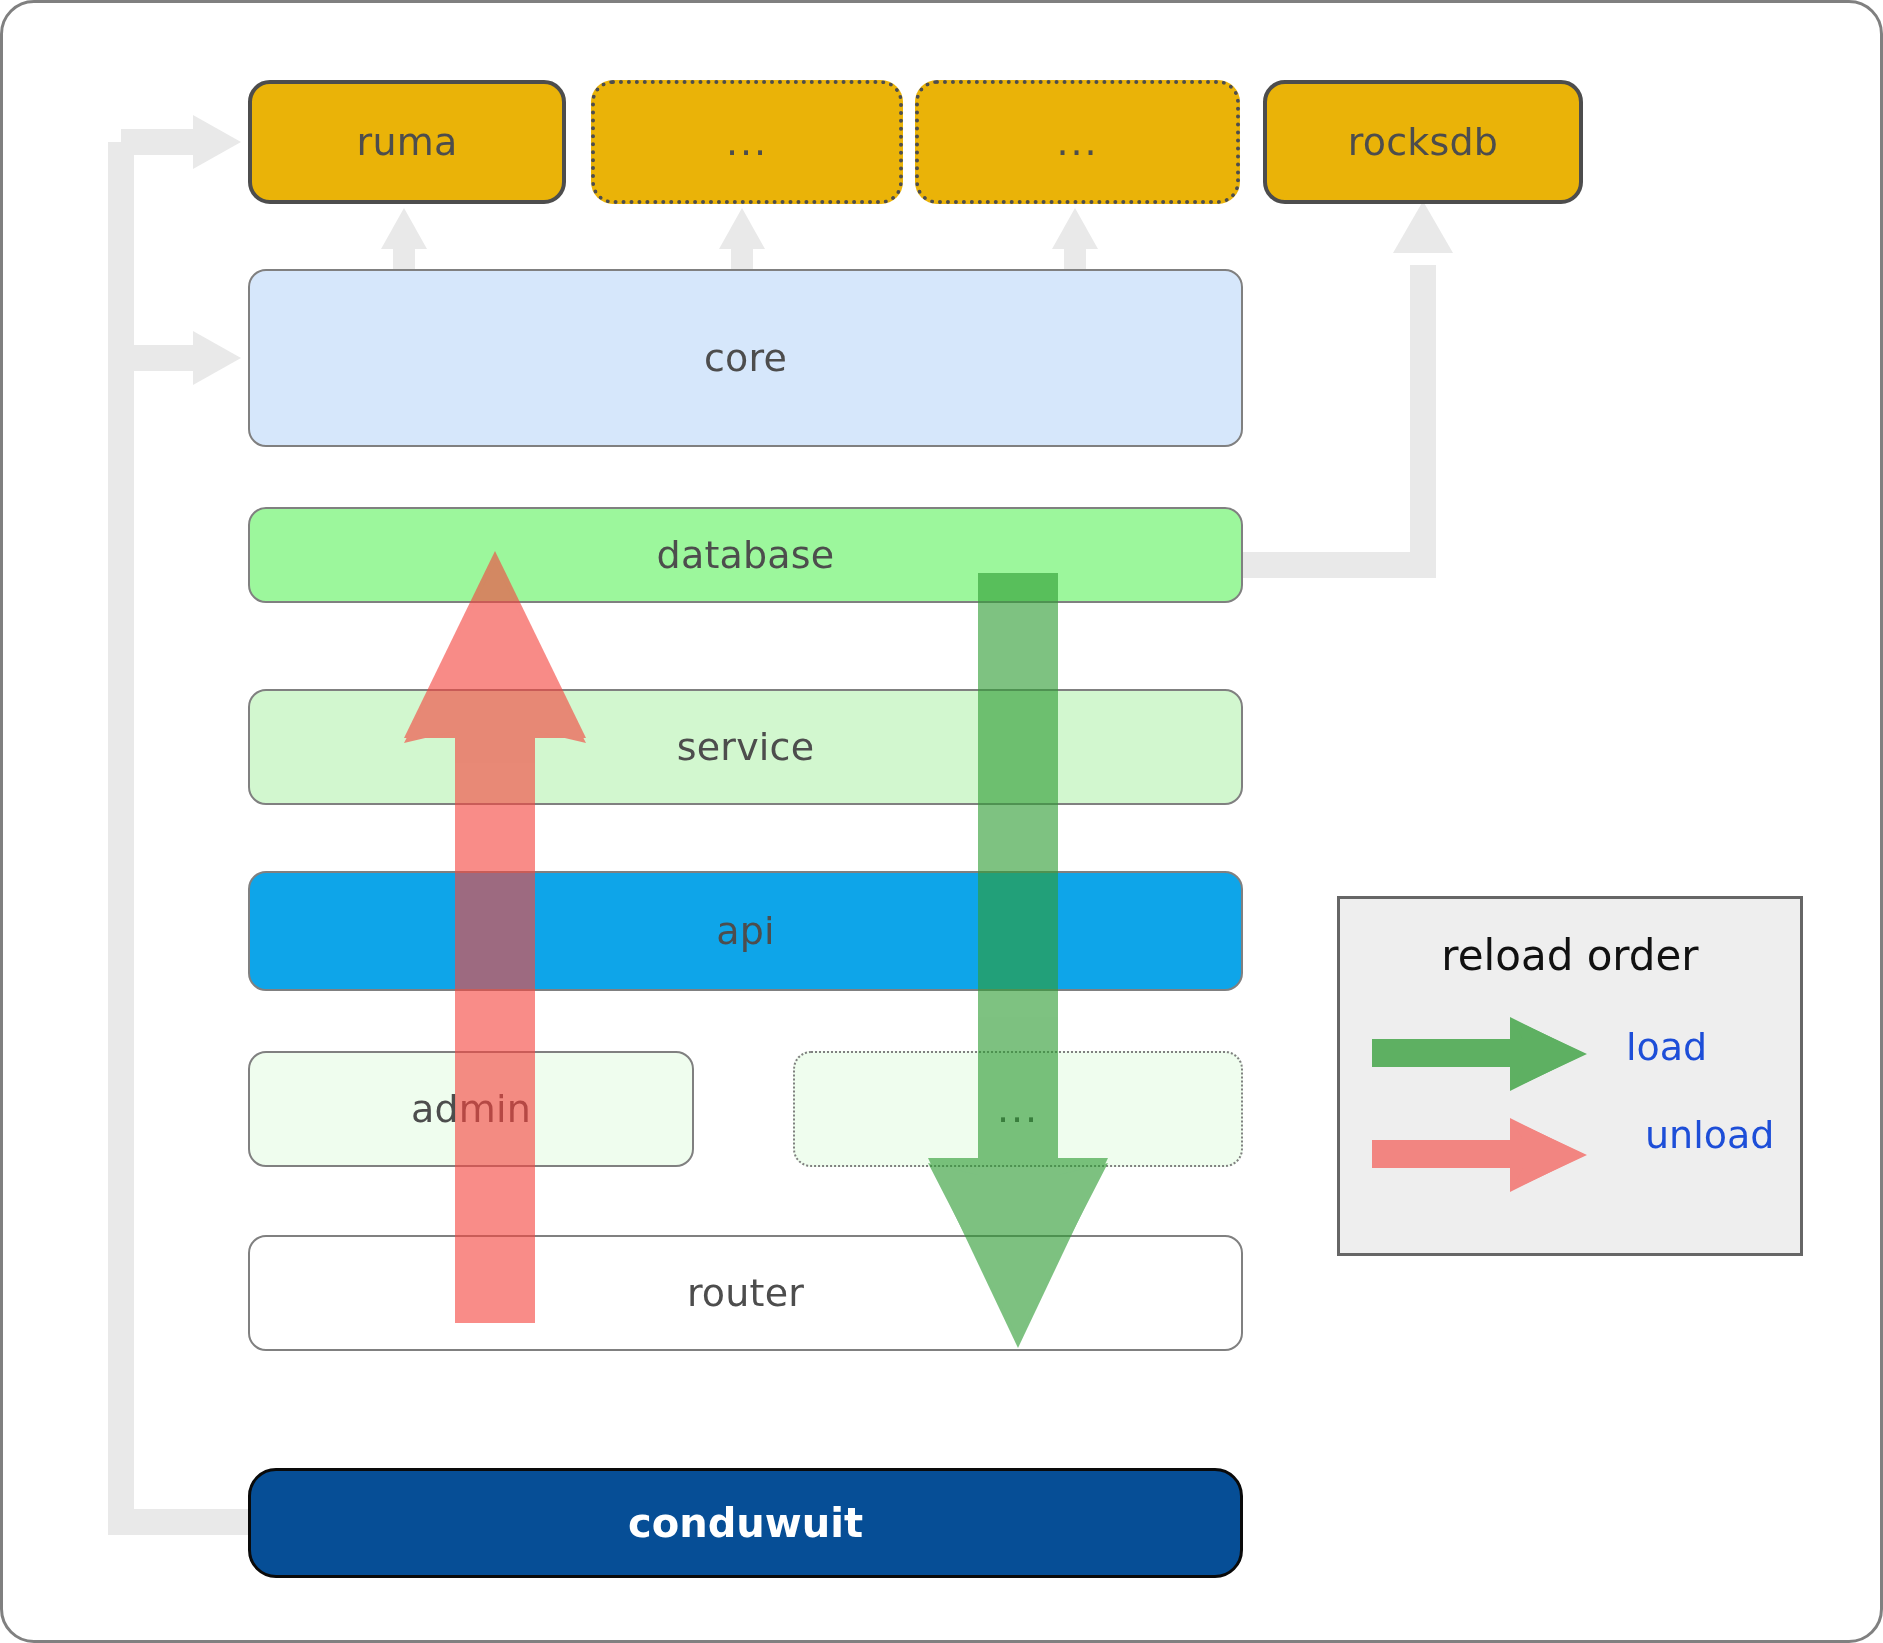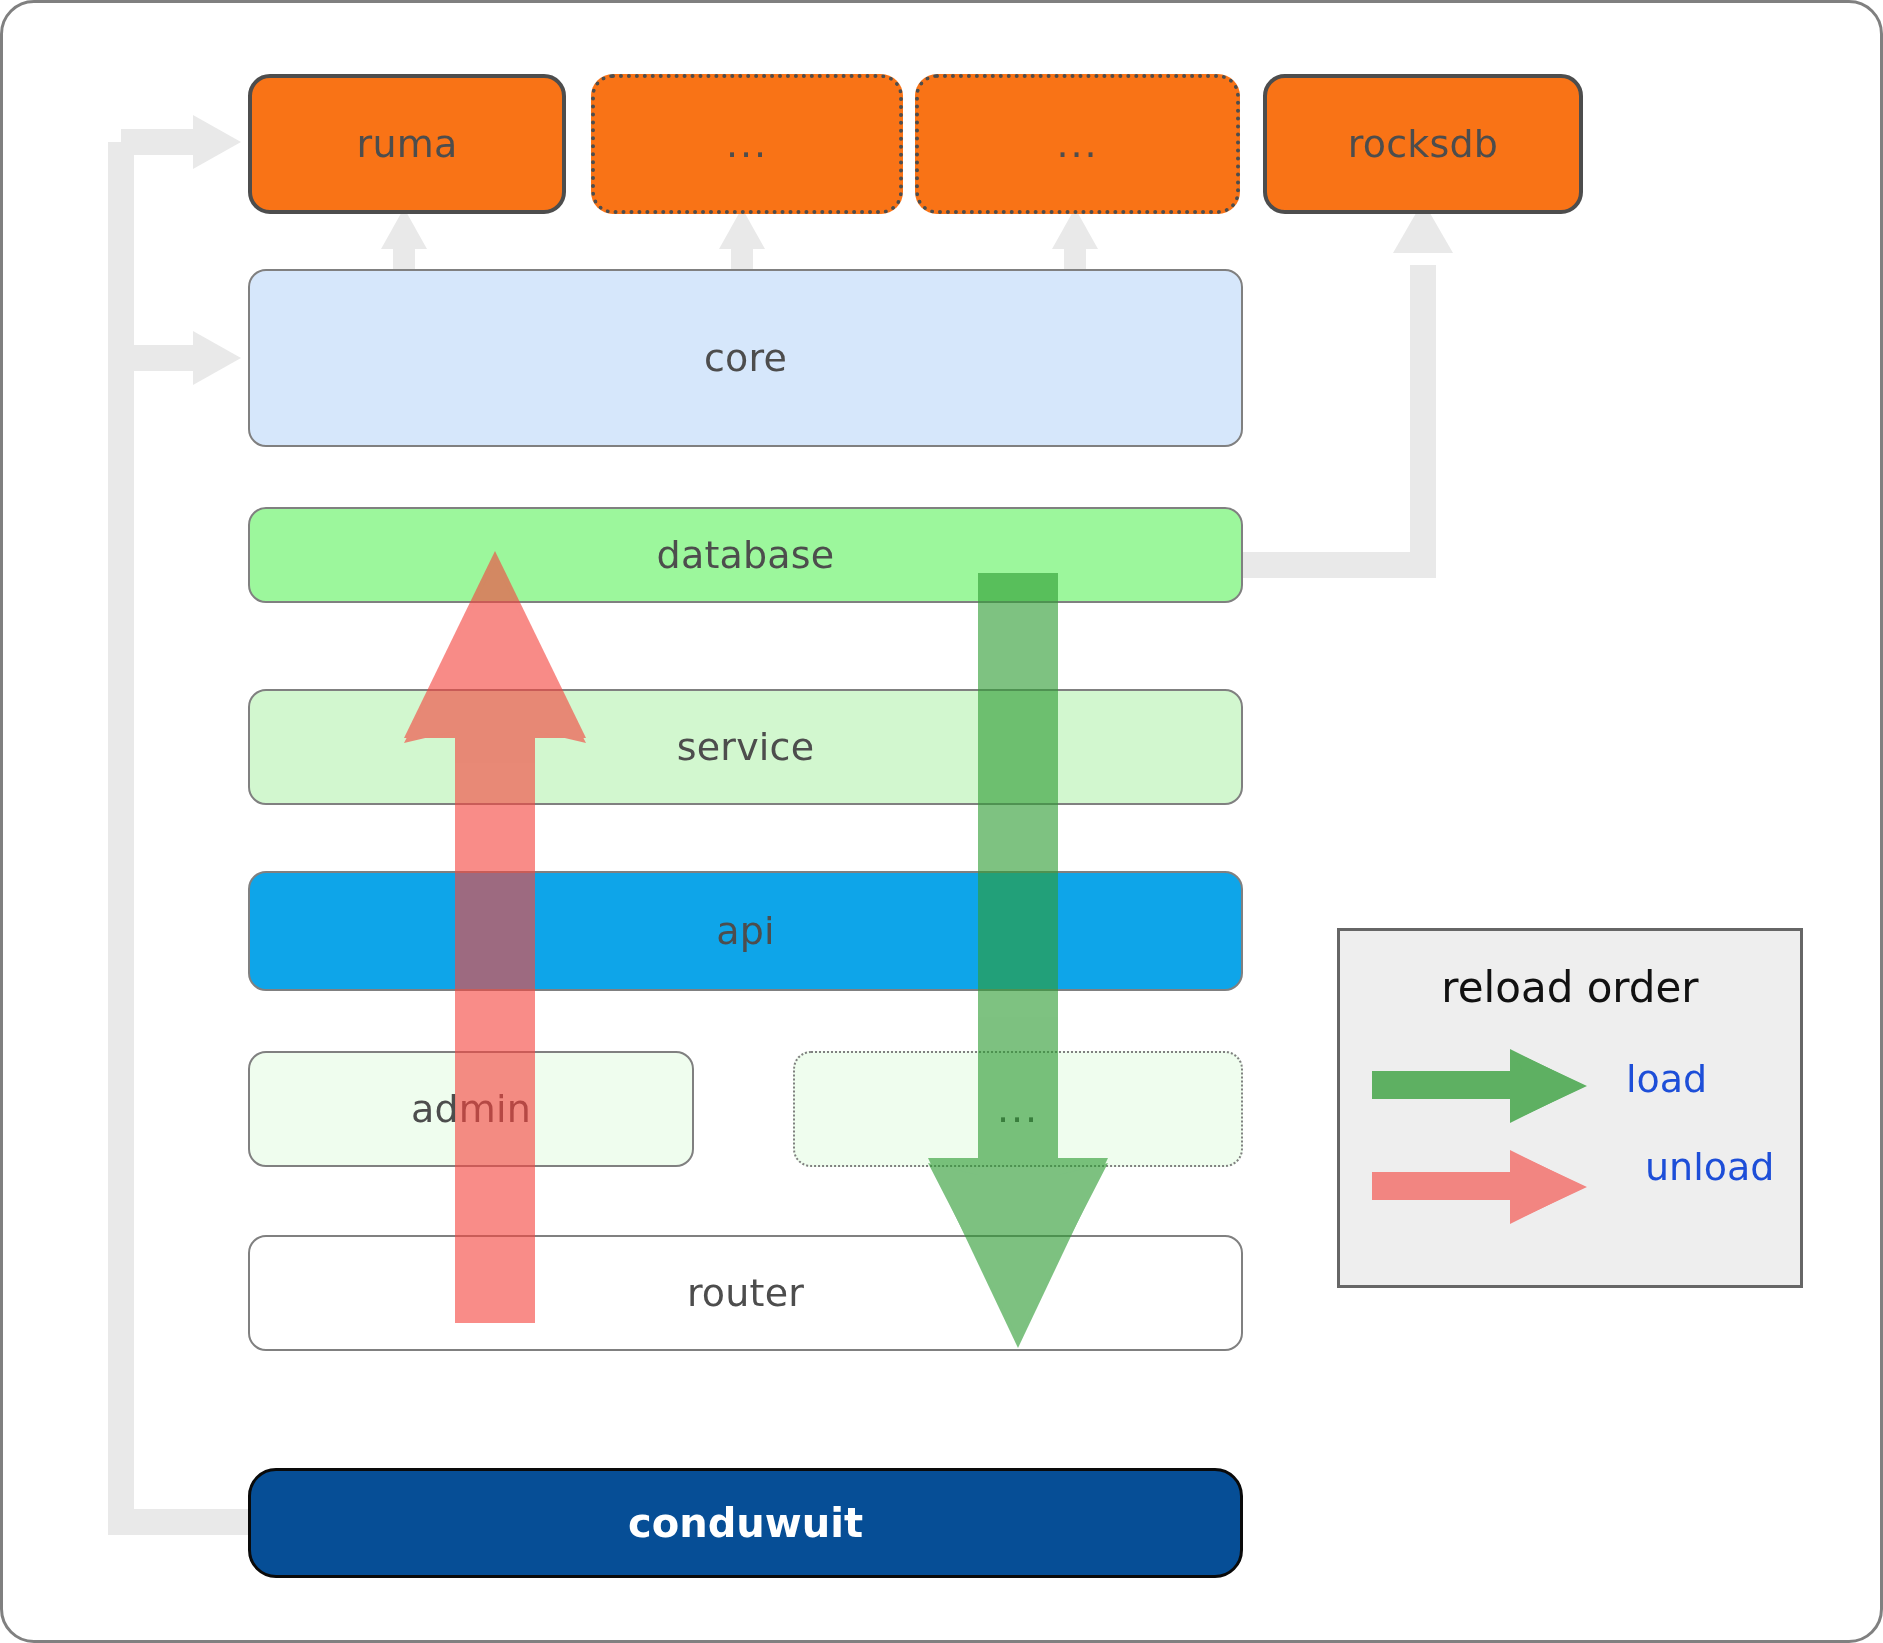--- a/index.html
+++ b/index.html
@@ -31,25 +31,25 @@
     display: flex;
     align-items: center;
     justify-content: center;
     text-align: center;
     color: #4d4d4d;
     font-size: 38px;
     letter-spacing: 0.2px;
   }
   
   .dep {
-    background: #f97316;
+    background: #eab308;
     border: 4px solid #4d4d4d;
     border-radius: 22px;
-    height: 140px;
-    top: 71px;
+    height: 124px;
+    top: 77px;
   }
   .dep.dotted {
     border: 4px dotted #4d4d4d;
   }
   .dep-dots {
     font-size: 38px;
     letter-spacing: 2px;
     line-height: 0.55;
     color: #4d4d4d;
   }
@@ -83,21 +83,21 @@
     justify-content: center;
     color: #ffffff;
     font-size: 40px;
     font-weight: bold;
     box-sizing: border-box;
   }
   
   .legend {
     position: absolute;
     left: 1334px;
-    top: 925px;
+    top: 893px;
     width: 466px;
     height: 360px;
     background: #eeeeee;
     border: 3px solid #666666;
     box-sizing: border-box;
   }
   .legend-title {
     position: absolute;
     left: 0; right: 0;
     top: 32px;

